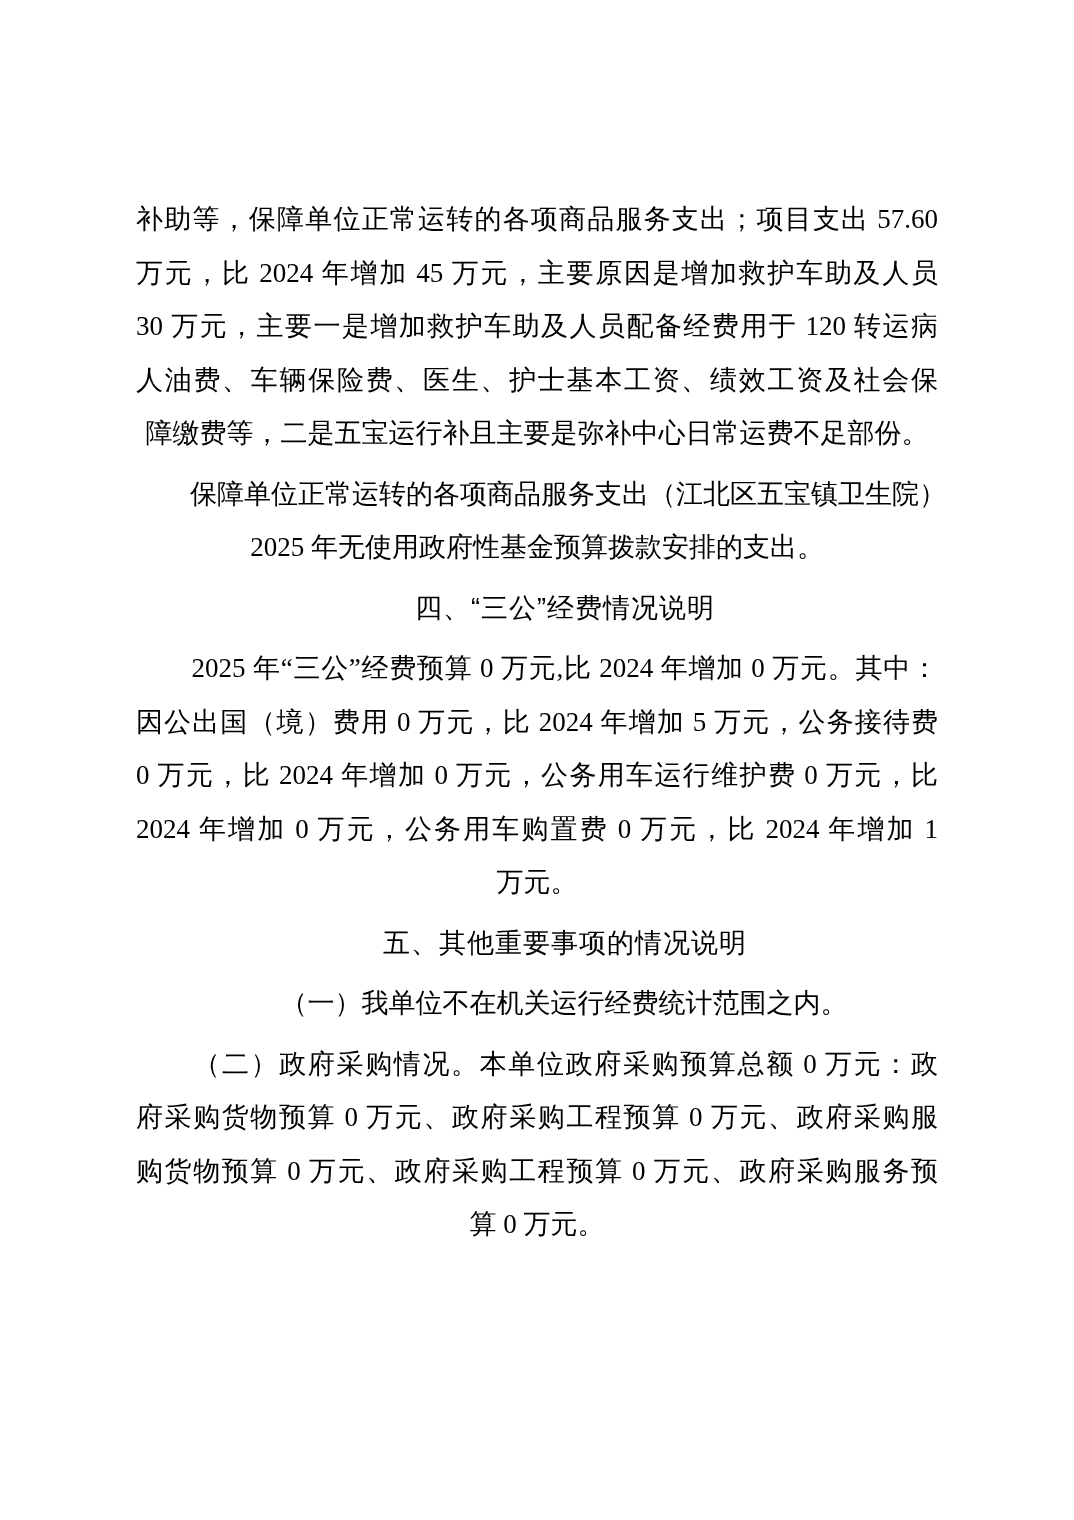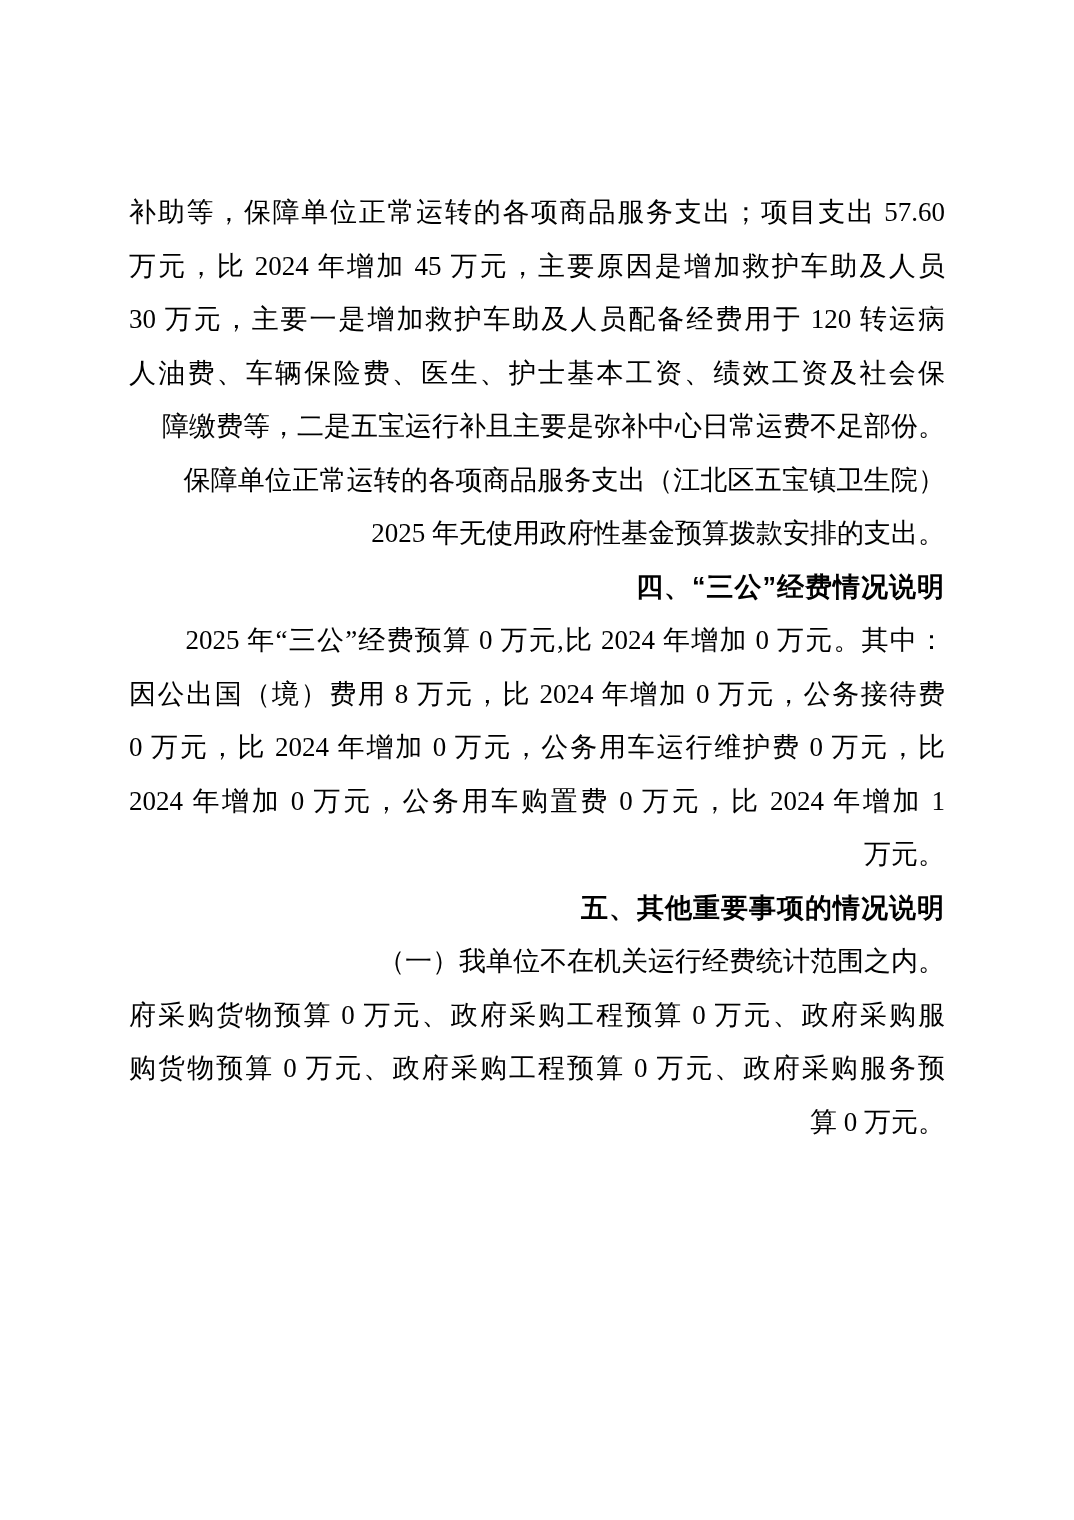--- a/index.html
+++ b/index.html
@@ -18,36 +18,36 @@
     position: absolute;
     left: 129px;
     top: 186px;
     width: 816px;
     color: #000000;
     font-family: "Liberation Serif", "DejaVu Serif", serif;
     font-size: 27px;
     line-height: 53.5px;
   }
   .block {
-    margin: 0;
+    margin: 7px;
     padding: 0;
   }
   .line {
     white-space: nowrap;
     overflow: hidden;
-    text-align: right;
+    text-align: center;
     text-justify: inter-character;
   }
   .line.stretch {
     text-align: justify;
     text-align-last: justify;
   }
   .block.heading .line {
     font-family: "Liberation Sans", "DejaVu Sans", sans-serif;
-    font-weight: 700;
+    font-weight: 400;
     letter-spacing: 1px;
   }
 </style>
 </head>
 <body>
 
 <div class="page">
   <div class="content">
       <div class="block body">
         <div class="line stretch">补助等，保障单位正常运转的各项商品服务支出；项目支出 57.60</div>
@@ -58,30 +58,31 @@
       </div>
       <div class="block body">
         <div class="line stretch">　　保障单位正常运转的各项商品服务支出（江北区五宝镇卫生院）</div>
         <div class="line">2025 年无使用政府性基金预算拨款安排的支出。</div>
       </div>
       <div class="block heading">
         <div class="line">　　四、“三公”经费情况说明</div>
       </div>
       <div class="block body">
         <div class="line stretch">　　2025 年“三公”经费预算 0 万元,比 2024 年增加 0 万元。其中：</div>
-        <div class="line stretch">因公出国（境）费用 8 万元，比 2024 年增加 0 万元，公务接待费</div>
+        <div class="line stretch">因公出国（境）费用 0 万元，比 2024 年增加 5 万元，公务接待费</div>
         <div class="line stretch">0 万元，比 2024 年增加 0 万元，公务用车运行维护费 0 万元，比</div>
         <div class="line stretch">2024 年增加 0 万元，公务用车购置费 0 万元，比 2024 年增加 1</div>
         <div class="line">万元。</div>
       </div>
       <div class="block heading">
         <div class="line">　　五、其他重要事项的情况说明</div>
       </div>
       <div class="block body">
         <div class="line">　　（一）我单位不在机关运行经费统计范围之内。</div>
       </div>
       <div class="block body">
+        <div class="line stretch">　　（二）政府采购情况。本单位政府采购预算总额 0 万元：政</div>
         <div class="line stretch">府采购货物预算 0 万元、政府采购工程预算 0 万元、政府采购服</div>
         <div class="line stretch">购货物预算 0 万元、政府采购工程预算 0 万元、政府采购服务预</div>
         <div class="line">算 0 万元。</div>
       </div>
     </div>
 </div>
 
 </body></html>

